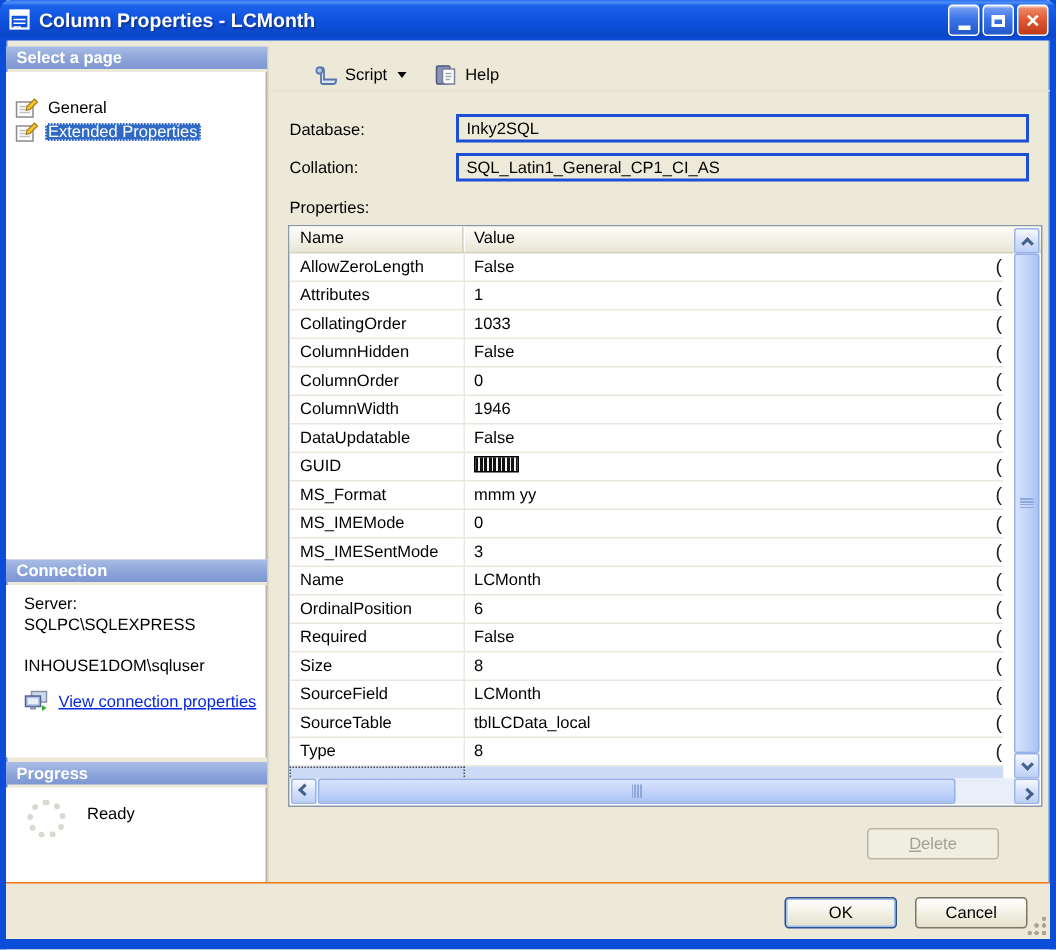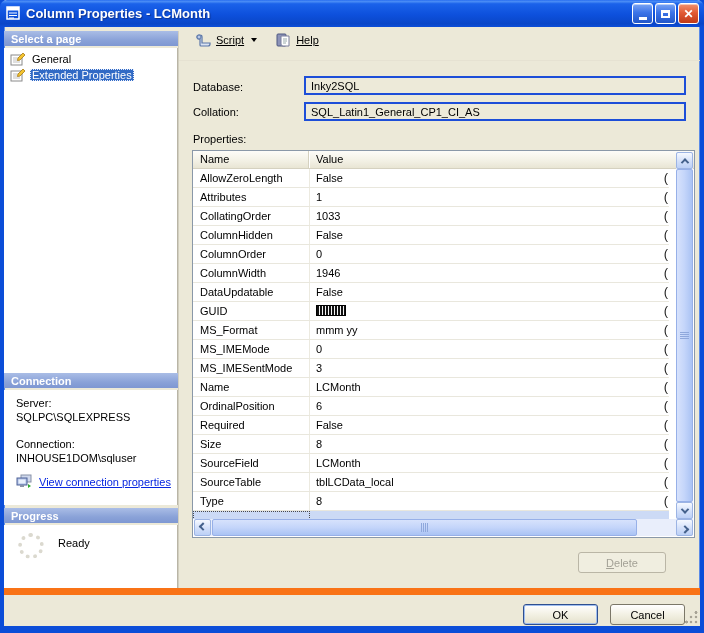--- a/index.html
+++ b/index.html
@@ -40,21 +40,21 @@
   .content { position:absolute; top:27px; left:0; right:0; bottom:0; }
 
   
   .panel-header {
     position:absolute; left:0; width:174px; height:15px;
     background:linear-gradient(180deg,#aabde6 0%,#8aa2d8 60%,#7e97d2 100%);
     color:#fff; font-weight:bold; line-height:17px; padding-left:7px;
   }
   .panel-body { position:absolute; left:0; width:174px; background:#fff; border-right:1px solid #b9b5a6; }
   #pages-header { top:4px; }
-  #pages-body { top:21px; height:325px; padding-top:3px; }
+  #pages-body { top:21px; height:325px; padding-top:16px; }
   #conn-header { top:346px; }
   #conn-body { top:363px; height:115px; padding:6px 6px 0 12px; }
   #prog-header { top:481px; }
   #prog-body { top:498px; height:63px; display:flex; align-items:flex-start; padding:8px 0 0 14px; }
 
   .page-item { display:flex; align-items:center; height:16px; padding-left:6px; cursor:default; }
   .page-item .icon { width:16px; height:14px; margin-right:4px; flex:0 0 auto; }
   .page-item .lbl { padding:0 2px; white-space:nowrap; }
   .page-item.selected .lbl { background:#316ac5; color:#fff; outline:1px dotted #e8eefc; outline-offset:-1px; }
 
@@ -65,21 +65,21 @@
   .link { color:#0726e0; text-decoration:underline; cursor:pointer; white-space:nowrap; }
 
   .spinner { width:26px; height:26px; border:4px dotted #dbd9cf; border-radius:50%; margin-right:14px; }
   .ready-text { margin-top:4px; }
 
   .v-divider { position:absolute; left:174px; top:4px; width:1px; height:557px; background:#d2cfc0; }
 
   
   .main { position:absolute; left:175px; top:0; right:0; bottom:0; }
 
-  .toolbar { position:absolute; left:0; top:3px; right:0; height:31px; display:flex; align-items:flex-start; padding-left:12px; border-bottom:1px solid #e6e2d2;text-decoration:underline; }
+  .toolbar { position:absolute; left:0; top:3px; right:0; height:31px; display:flex; align-items:flex-end; padding-left:26px; border-bottom:1px solid #e6e2d2; }
   .tool-btn { display:flex; align-items:center; gap:4px; padding:2px 4px; cursor:default; }
   .tool-btn .icon { width:17px; height:16px; }
   .dd-arrow { width:0; height:0; border-left:3px solid transparent; border-right:3px solid transparent; border-top:4px solid #000; margin-left:3px; }
   .tool-gap { width:10px; }
 
   .fld-label { position:absolute; left:14px; white-space:nowrap; }
   #lbl-database { top:54px; }
   #lbl-collation { top:79px; }
   #lbl-properties { top:106px; }
   .fld-box {
@@ -138,21 +138,21 @@
   .xp-btn { position:absolute; height:21px; border:1px solid #7b7768; border-radius:3px;
     background:linear-gradient(180deg,#ffffff 0%,#f4f2e6 45%,#e4e1cc 100%);
     display:flex; align-items:center; justify-content:center; cursor:default; }
   .btn-delete { left:399px; top:525px; width:88px;
     border-color:#bab6a6; background:#f0eee0; color:#a3a196; }
   .btn-delete .mn { display:block; }
   .btn-delete .mn::first-letter { text-decoration:underline; }
   .btn-ok { left:519px; top:9px; width:75px; border-color:#2f4f8f; box-shadow:0 0 0 1px #9fbef0 inset; }
   .btn-cancel { left:606px; top:9px; width:75px; }
 
-  .bottom-band { position:absolute; left:0; right:0; top:561px; bottom:0; background:#ece9d8; border-top:7px solid #f97316; }
+  .bottom-band { position:absolute; left:0; right:0; top:561px; bottom:0; background:#ece9d8; border-top:1px solid #f97316; }
   .resize-grip { position:absolute; right:2px; bottom:2px; width:13px; height:13px;
     background:
       radial-gradient(circle at 11px 11px,#a8a496 0 1.4px,transparent 1.6px),
       radial-gradient(circle at 11px 6px,#a8a496 0 1.4px,transparent 1.6px),
       radial-gradient(circle at 6px 11px,#a8a496 0 1.4px,transparent 1.6px),
       radial-gradient(circle at 11px 1.5px,#a8a496 0 1.4px,transparent 1.6px),
       radial-gradient(circle at 6px 6px,#a8a496 0 1.4px,transparent 1.6px),
       radial-gradient(circle at 1.5px 11px,#a8a496 0 1.4px,transparent 1.6px);
   }
 </style>
@@ -209,21 +209,20 @@
             </svg></span>
           <span class="lbl">Extended Properties</span>
         </div>
       </div>
 
     <div class="panel-header" id="conn-header">Connection</div>
     <div class="panel-body" id="conn-body">
       <div class="conn-line">Server:</div>
       <div class="conn-line">SQLPC\SQLEXPRESS</div>
       <div class="conn-gap"></div>
-      <div class="conn-line">Connection:</div>
       <div class="conn-line">INHOUSE1DOM\sqluser</div>
       <div class="conn-link-row">
         <span class="icon">
           <svg width="17" height="15" viewBox="0 0 17 15">
               <rect x="5" y="1" width="10" height="7" fill="#cfd8ec" stroke="#8892a8"></rect>
               <rect x="1" y="4" width="10" height="7" fill="#aebfe4" stroke="#4f6398"></rect>
               <rect x="2.5" y="5.5" width="7" height="4" fill="#e8f0fc"></rect>
               <rect x="4" y="11" width="4" height="2" fill="#8892a8"></rect>
               <path d="M12 10 l3 2 -3 2 z" fill="#2faa30"></path>
             </svg>

